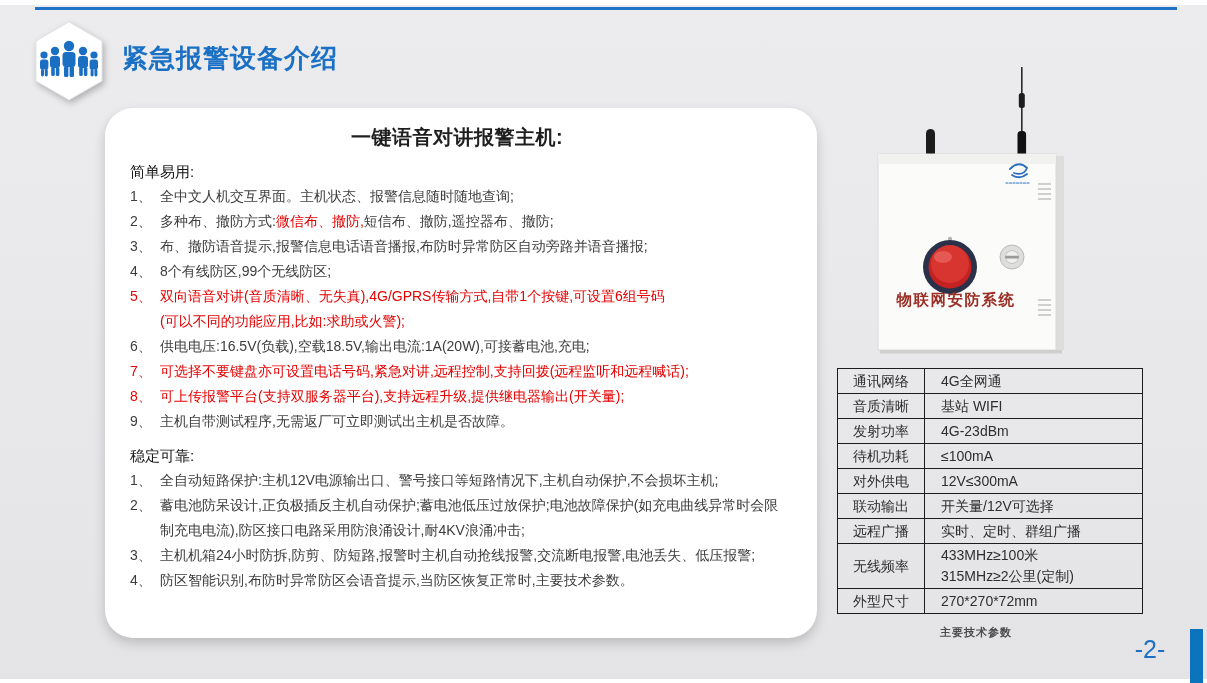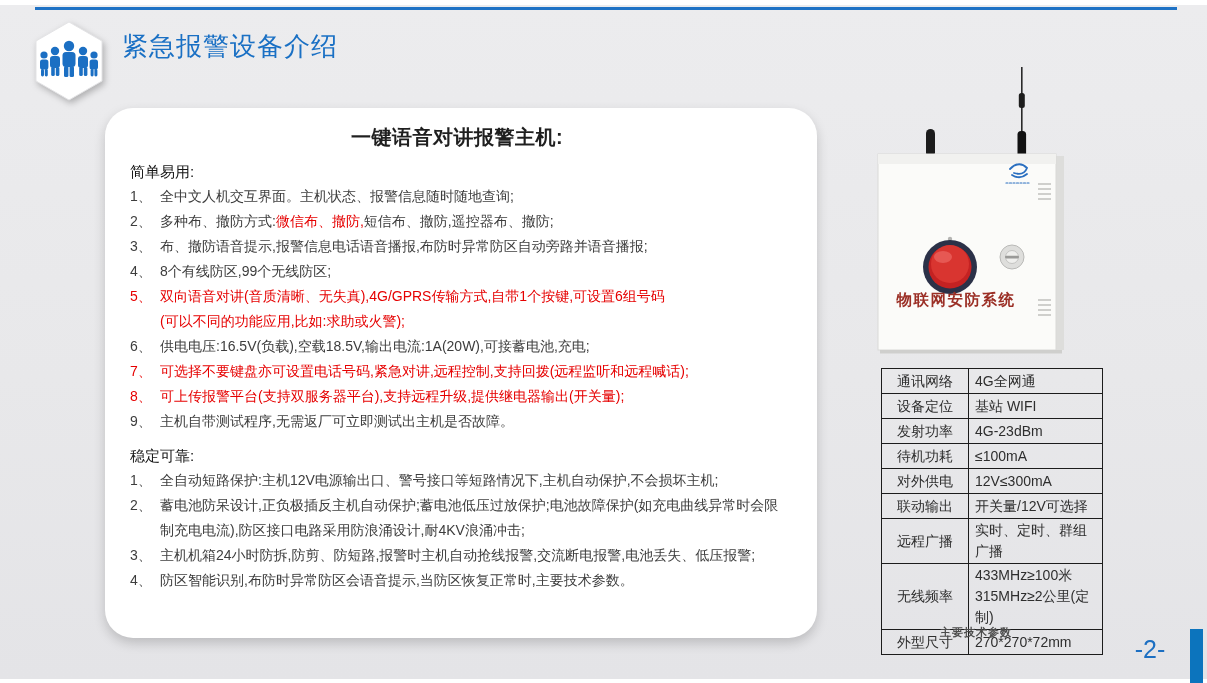--- a/index.html
+++ b/index.html
@@ -4,40 +4,40 @@
 <style>
   html,body{margin:0;padding:0;background:#ffffff;}
   body{width:1207px;height:683px;position:relative;overflow:hidden;
        font-family:"Liberation Sans","DejaVu Sans",sans-serif;}
   .stage{position:absolute;left:0;right:0;top:5px;bottom:4px;
          background:linear-gradient(180deg,#ececee 0%,#e8e8ea 55%,#e4e4e7 100%);}
   .top-accent{position:absolute;left:35px;right:30px;top:2px;height:3px;background:#1f72c5;}
   
   .hex-badge{position:absolute;left:33px;top:16px;width:72px;height:80px;
              filter:drop-shadow(2px 3px 3px rgba(0,0,0,.25));}
-  .page-title{position:absolute;left:122px;top:24px;font-size:26px;font-weight:normal;
+  .page-title{position:absolute;left:122px;top:36px;font-size:26px;font-weight:bold;
               color:#1a70c4;letter-spacing:1px;text-align:right;}
   
   .card{position:absolute;left:105px;top:103px;width:712px;height:530px;background:#ffffff;
         border-radius:28px;box-shadow:0 5px 12px rgba(0,0,0,.18);box-sizing:border-box;
         padding:14px 28px 0 20px;}
   .card-title{text-align:center;font-size:20px;font-weight:bold;color:#1f1f1f;
               margin:2px 0 8px 0;letter-spacing:.5px;}
   .section-heading{font-size:15px;font-weight:normal;color:#141414;line-height:25px;padding-left:5px;}
   .feat-item{display:flex;font-size:14px;line-height:25px;color:#3d3d3d;padding-left:5px;}
   .feat-item .num{flex:none;width:30px;}
   .feat-item .txt{flex:1;white-space:pre-line;}
   .red{color:#e60000;}
   .section-block + .section-block{margin-top:9px;}
   
   .device{position:absolute;left:850px;top:58px;width:260px;height:295px;}
   
-  .spec-table{position:absolute;left:881px;top:363px;width:222px;border-collapse:collapse;
+  .spec-table{position:absolute;left:837px;top:363px;width:306px;border-collapse:collapse;
               font-size:14px;color:#2e2e2e;}
-  .spec-table td{border:1px solid #1c1c1c;height:22px;line-height:21px;padding:1px 6px;}
+  .spec-table td{border:1px solid #1c1c1c;height:22px;line-height:21px;padding:1px 16px;}
   .spec-table td.key{width:82px;text-align:center;padding:1px 2px;}
   .spec-table td.val{white-space:pre-line;}
   .table-caption{position:absolute;left:837px;top:620px;width:278px;text-align:center;
                  font-size:11px;font-weight:bold;color:#4c4c4c;letter-spacing:1px;}
   
   .page-number{position:absolute;left:1118px;top:630px;width:64px;text-align:center;
                font-size:25px;color:#1c6fc2;}
   .side-bar{position:absolute;left:1190px;top:624px;width:13px;height:54px;background:#0c74bd;}
 </style>
 </head>
@@ -198,21 +198,21 @@
   </svg>
 
   <table class="spec-table">
     <tbody>
   <tr>
     <td class="key">通讯网络</td>
     <td class="val">4G全网通</td>
   </tr>
 
   <tr>
-    <td class="key">设备定位</td>
+    <td class="key">音质清晰</td>
     <td class="val">基站 WIFI</td>
   </tr>
 
   <tr>
     <td class="key">发射功率</td>
     <td class="val">4G-23dBm</td>
   </tr>
 
   <tr>
     <td class="key">待机功耗</td>

